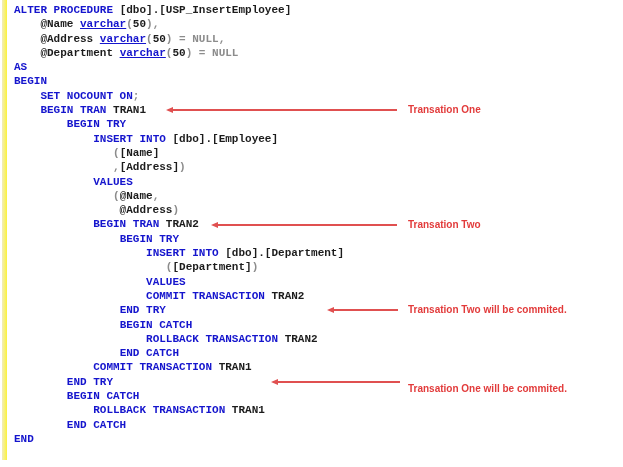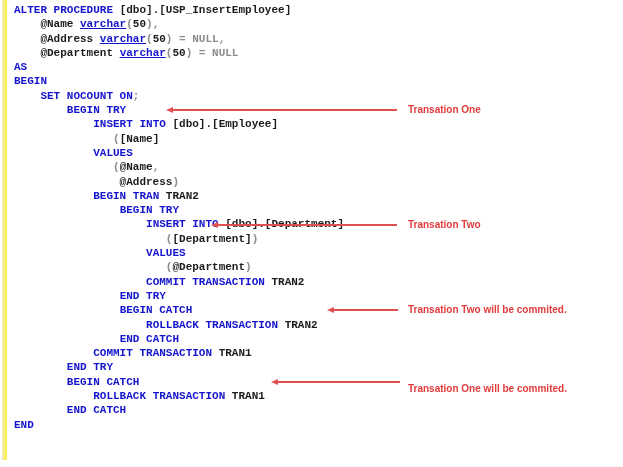--- a/index.html
+++ b/index.html
@@ -37,32 +37,33 @@
 <div class="change-bar"></div>
 
 <div class="code-area">
     <div class="code-line"><span class="tk-k">ALTER PROCEDURE </span><span class="tk-i">[dbo].[USP_InsertEmployee]</span></div>
     <div class="code-line"><span class="tk-i">    @Name </span><span class="tk-t">varchar</span><span class="tk-g">(</span><span class="tk-i">50</span><span class="tk-g">),</span></div>
     <div class="code-line"><span class="tk-i">    @Address </span><span class="tk-t">varchar</span><span class="tk-g">(</span><span class="tk-i">50</span><span class="tk-g">) = NULL,</span></div>
     <div class="code-line"><span class="tk-i">    @Department </span><span class="tk-t">varchar</span><span class="tk-g">(</span><span class="tk-i">50</span><span class="tk-g">) = NULL</span></div>
     <div class="code-line"><span class="tk-k">AS</span></div>
     <div class="code-line"><span class="tk-k">BEGIN</span></div>
     <div class="code-line"><span class="tk-i">    </span><span class="tk-k">SET NOCOUNT ON</span><span class="tk-g">;</span></div>
+    <div class="code-line"><span class="tk-i">    </span><span class="tk-k">BEGIN TRAN </span><span class="tk-i">TRAN1</span></div>
     <div class="code-line"><span class="tk-i">        </span><span class="tk-k">BEGIN TRY</span></div>
     <div class="code-line"><span class="tk-i">            </span><span class="tk-k">INSERT INTO </span><span class="tk-i">[dbo].[Employee]</span></div>
     <div class="code-line"><span class="tk-g">               (</span><span class="tk-i">[Name]</span></div>
+    <div class="code-line"><span class="tk-g">               ,</span><span class="tk-i">[Address]</span><span class="tk-g">)</span></div>
     <div class="code-line"><span class="tk-i">            </span><span class="tk-k">VALUES</span></div>
     <div class="code-line"><span class="tk-g">               (</span><span class="tk-i">@Name</span><span class="tk-g">,</span></div>
     <div class="code-line"><span class="tk-i">                @Address</span><span class="tk-g">)</span></div>
     <div class="code-line"><span class="tk-i">            </span><span class="tk-k">BEGIN TRAN </span><span class="tk-i">TRAN2</span></div>
     <div class="code-line"><span class="tk-i">                </span><span class="tk-k">BEGIN TRY</span></div>
     <div class="code-line"><span class="tk-i">                    </span><span class="tk-k">INSERT INTO </span><span class="tk-i">[dbo].[Department]</span></div>
     <div class="code-line"><span class="tk-g">                       (</span><span class="tk-i">[Department]</span><span class="tk-g">)</span></div>
     <div class="code-line"><span class="tk-i">                    </span><span class="tk-k">VALUES</span></div>
-    <div class="code-line"><span class="tk-g">                       (</span><span class="tk-i">@Department</span><span class="tk-g">)</span></div>
     <div class="code-line"><span class="tk-i">                    </span><span class="tk-k">COMMIT TRANSACTION </span><span class="tk-i">TRAN2</span></div>
     <div class="code-line"><span class="tk-i">                </span><span class="tk-k">END TRY</span></div>
     <div class="code-line"><span class="tk-i">                </span><span class="tk-k">BEGIN CATCH</span></div>
     <div class="code-line"><span class="tk-i">                    </span><span class="tk-k">ROLLBACK TRANSACTION </span><span class="tk-i">TRAN2</span></div>
     <div class="code-line"><span class="tk-i">                </span><span class="tk-k">END CATCH</span></div>
     <div class="code-line"><span class="tk-i">            </span><span class="tk-k">COMMIT TRANSACTION </span><span class="tk-i">TRAN1</span></div>
     <div class="code-line"><span class="tk-i">        </span><span class="tk-k">END TRY</span></div>
     <div class="code-line"><span class="tk-i">        </span><span class="tk-k">BEGIN CATCH</span></div>
     <div class="code-line"><span class="tk-i">            </span><span class="tk-k">ROLLBACK TRANSACTION </span><span class="tk-i">TRAN1</span></div>
     <div class="code-line"><span class="tk-i">        </span><span class="tk-k">END CATCH</span></div>

